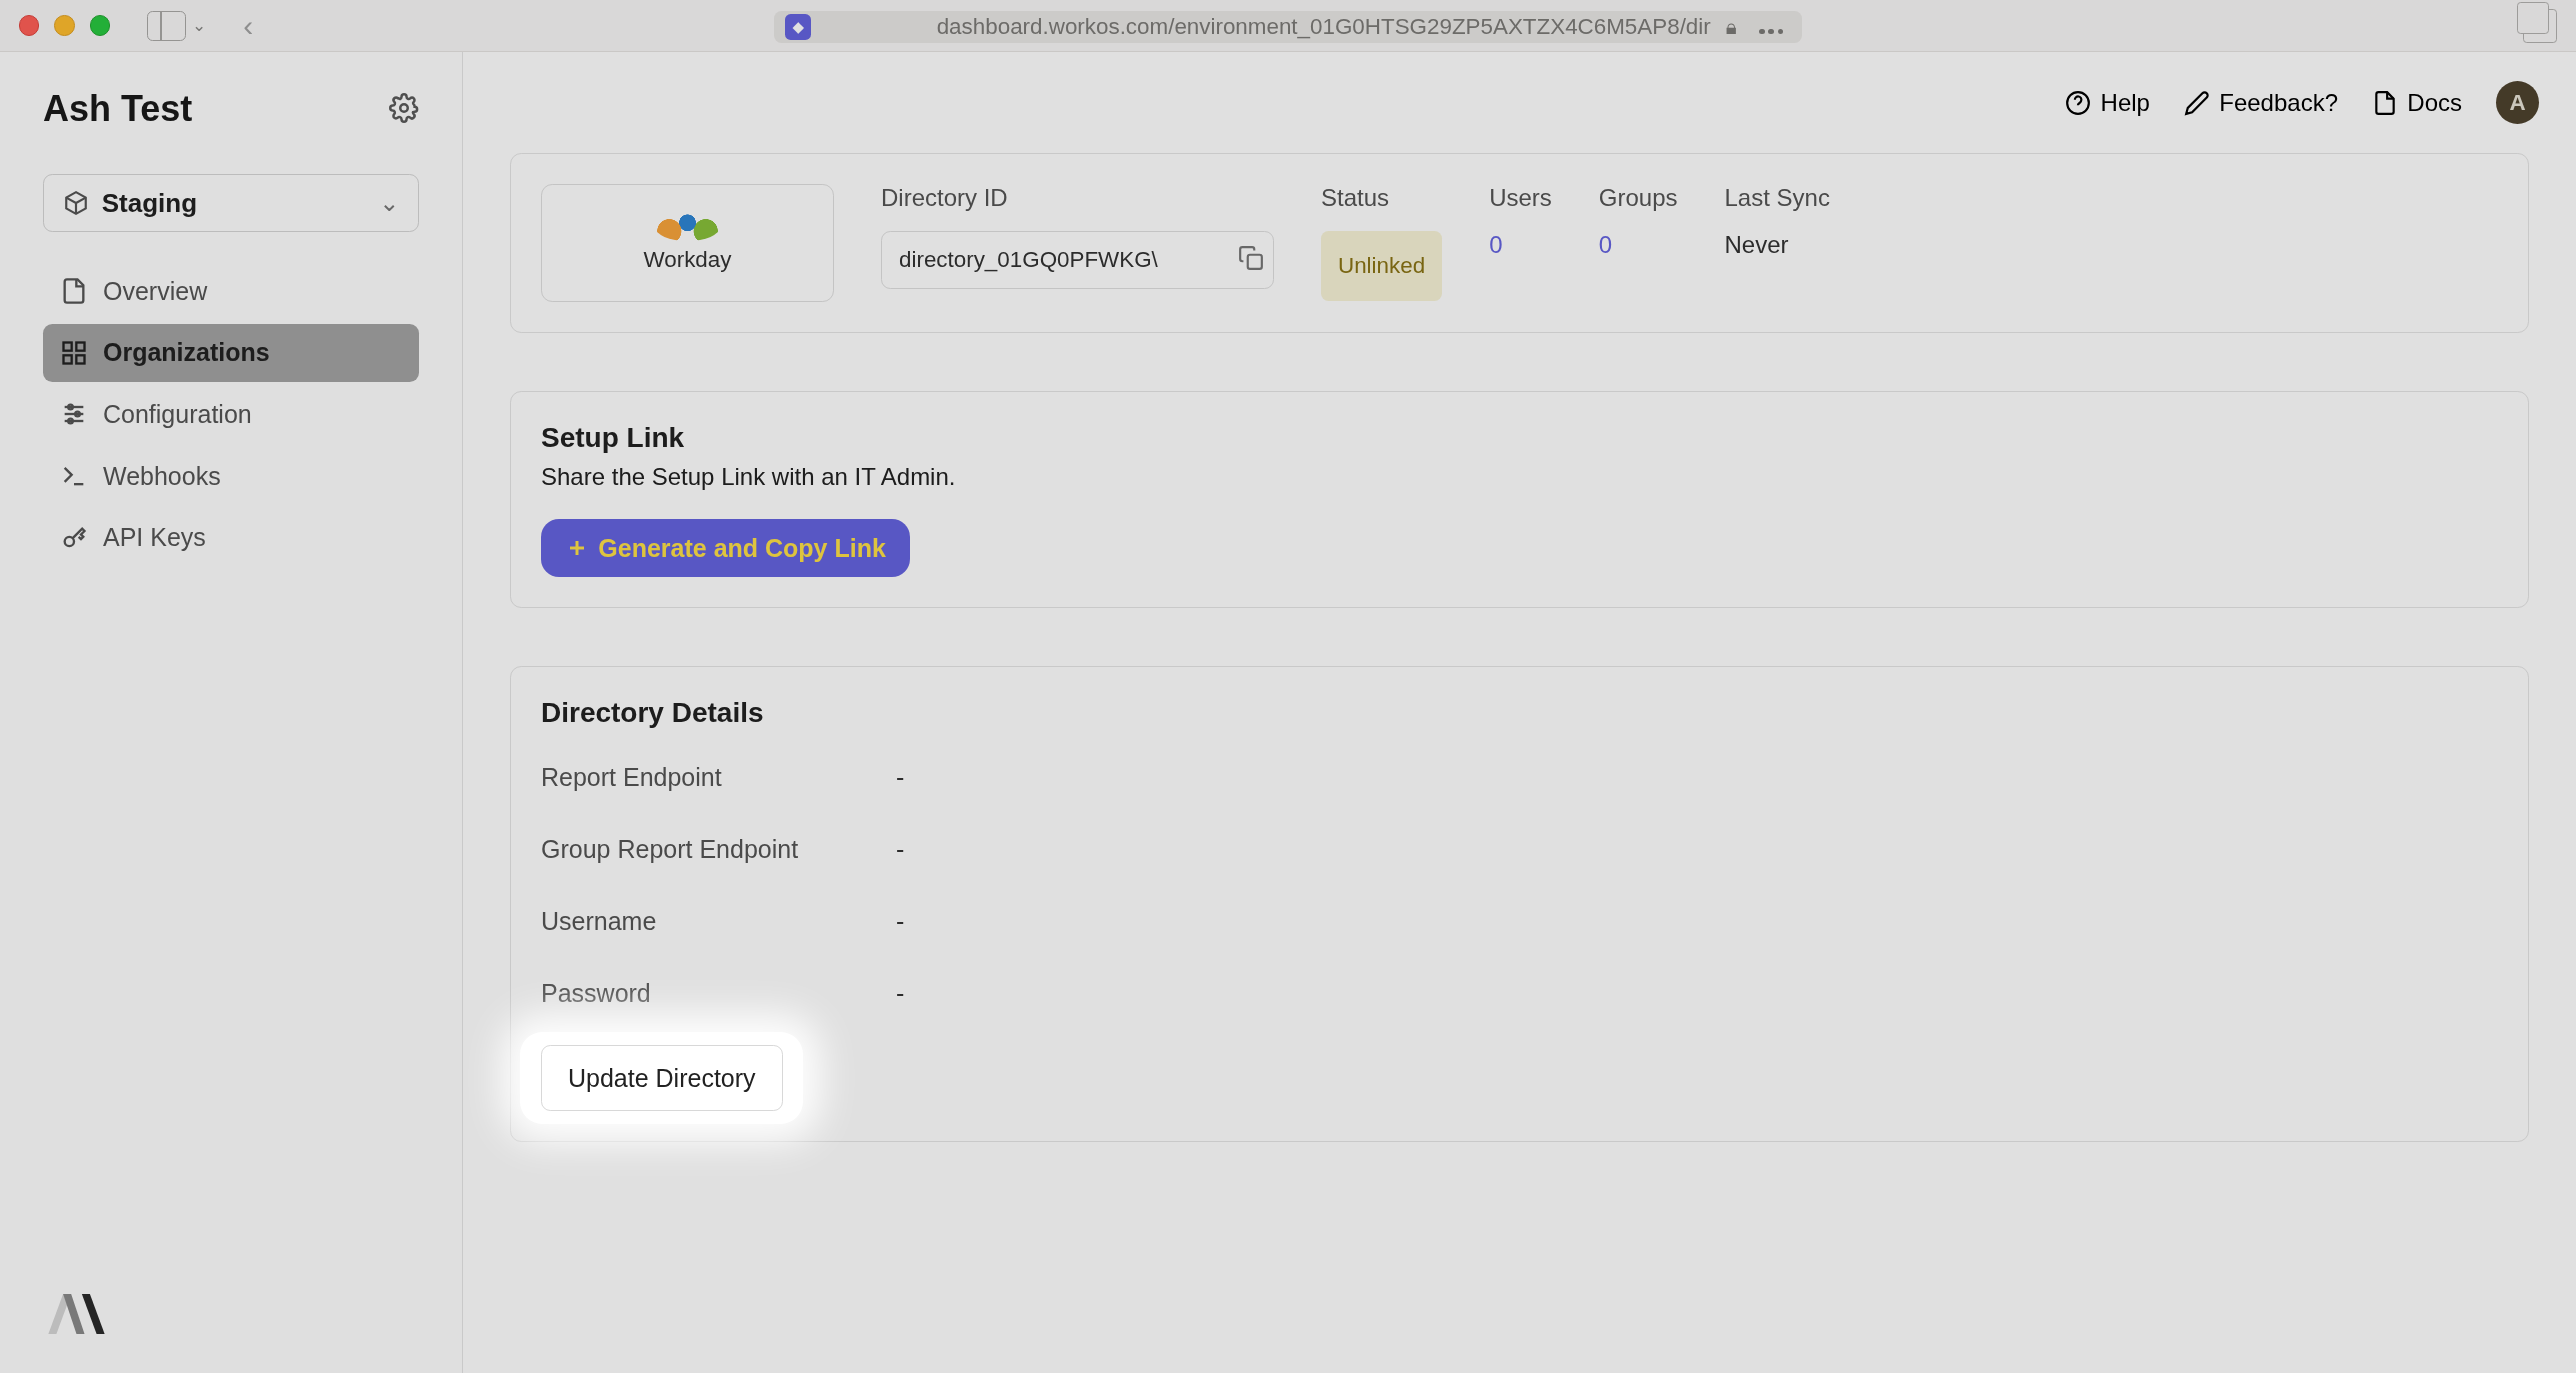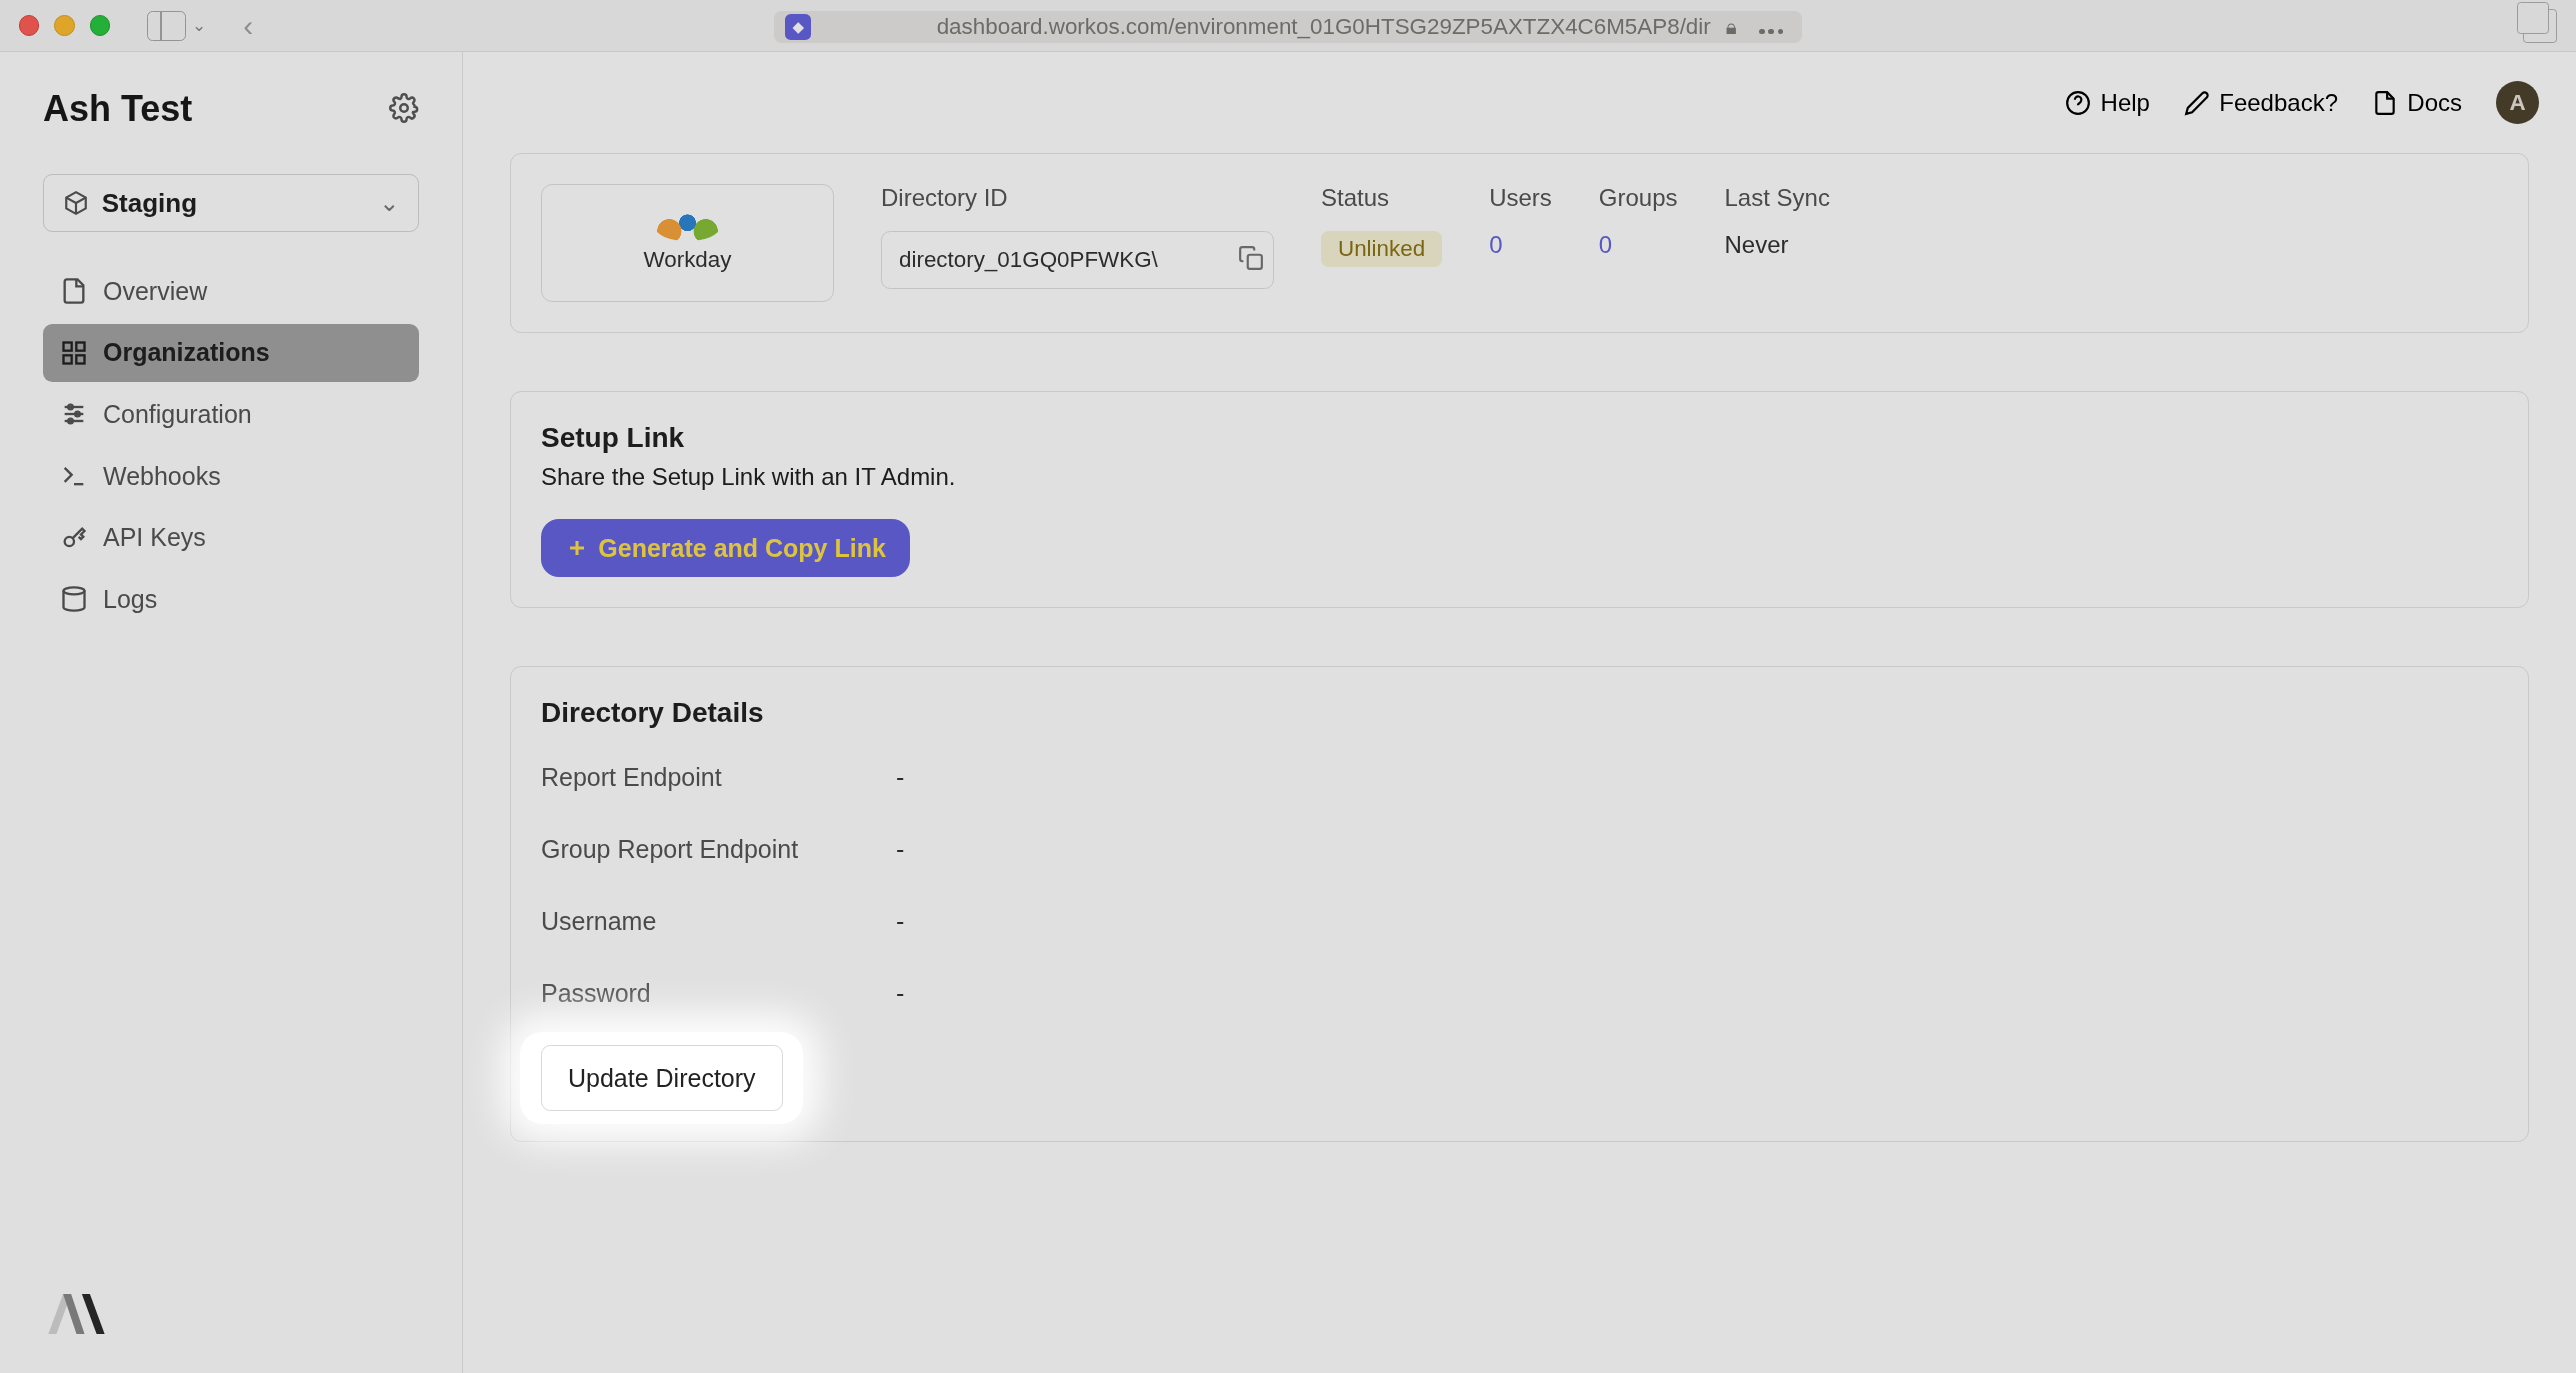--- a/index.html
+++ b/index.html
@@ -352,21 +352,21 @@
       width: 26px;
       height: 26px;
       color: #777;
     }
 
     .status-badge {
       display: inline-block;
       background: #f8f3d6;
       color: #8a7415;
       border-radius: 7.5px;
-      padding: 5px 17px;
+      padding: 22px 17px;
       font-size: 22.4px;
     }
 
     
     .setup-title {
       font-size: 28px;
       font-weight: 700;
       color: #222;
       margin-bottom: 9.3px;
     }
@@ -524,27 +524,20 @@
             <line x1="12" y1="19" x2="20" y2="19"></line>
           </svg>
         <span>Webhooks</span>
       </div>
       <div class="nav-item">
         <svg viewBox="0 0 24 24">
             <circle cx="8" cy="15" r="4"></circle>
             <path d="M10.5 12.5L19 4l2 2-3 3 2 2-2 2-2-2"></path>
           </svg>
         <span>API Keys</span>
-      </div>
-      <div class="nav-item">
-        <svg viewBox="0 0 24 24">
-            <ellipse cx="12" cy="5" rx="9" ry="3"></ellipse>
-            <path d="M3 5v14c0 1.66 4.03 3 9 3s9-1.34 9-3V5"></path>
-          </svg>
-        <span>Logs</span>
       </div>
     </nav>
 
     <div class="sidebar-footer">
       <span class="brand-mark">
         <svg viewBox="0 0 100 80">
           <path d="M8 70 L30 10 L42 10 L20 70 Z" fill="#d6d6d6"></path>
           <path d="M58 10 L80 70 L92 70 L70 10 Z" fill="#2b2b2b"></path>
           <path d="M30 10 L50 70 L62 70 L42 10 Z" fill="#8a8a8a"></path>
         </svg>

